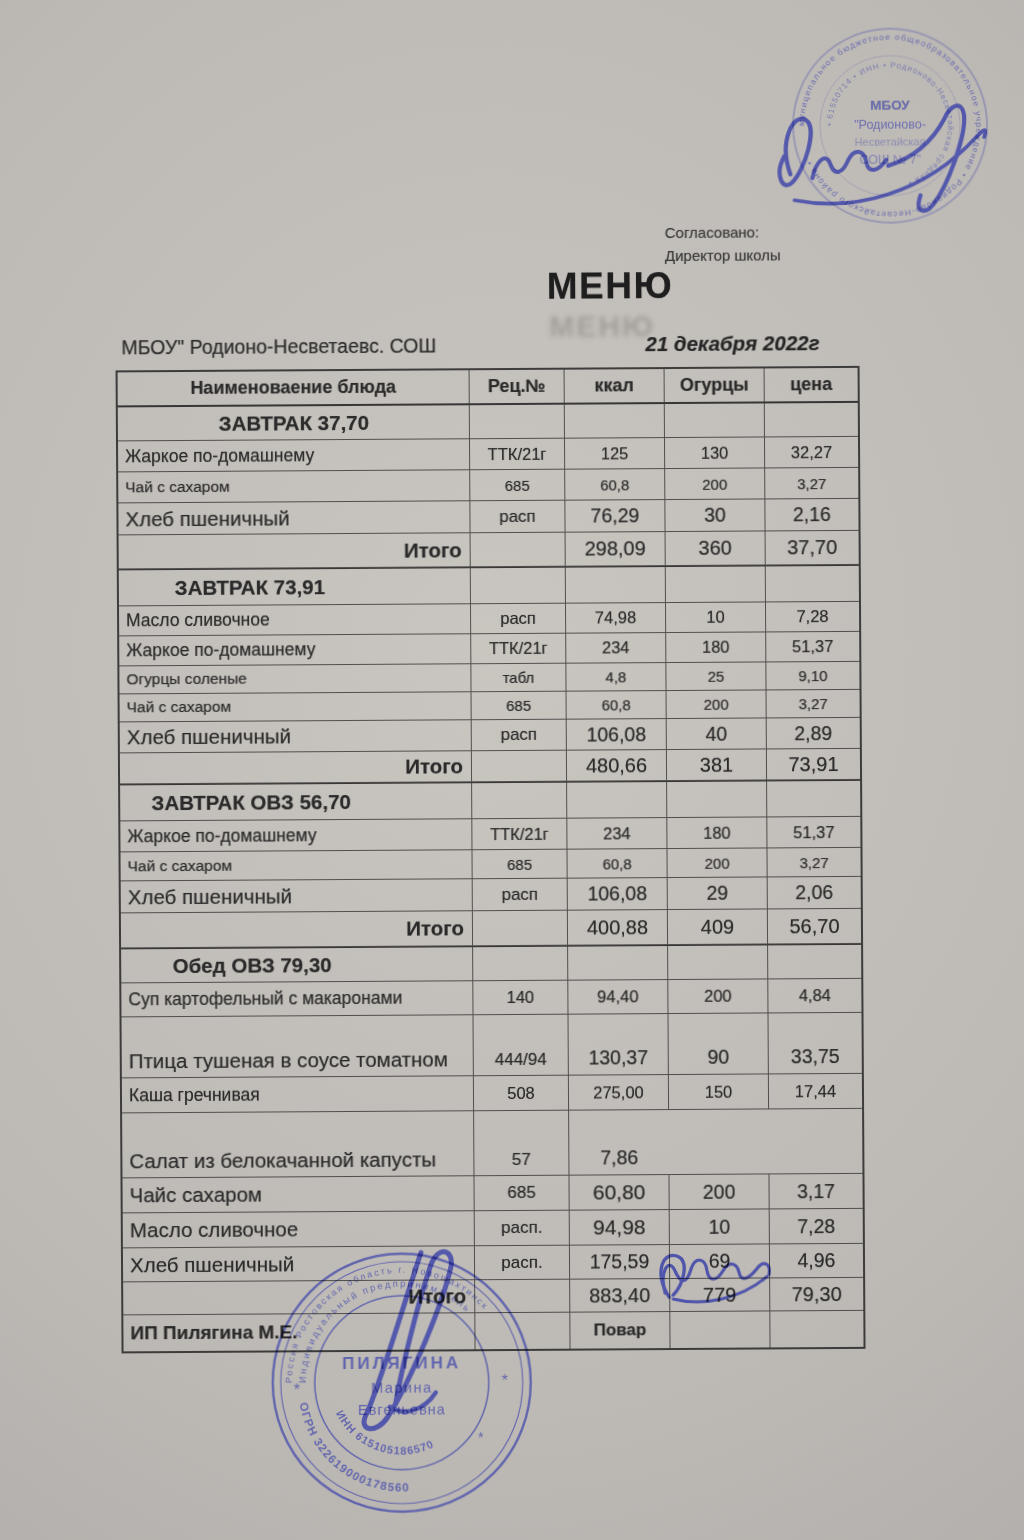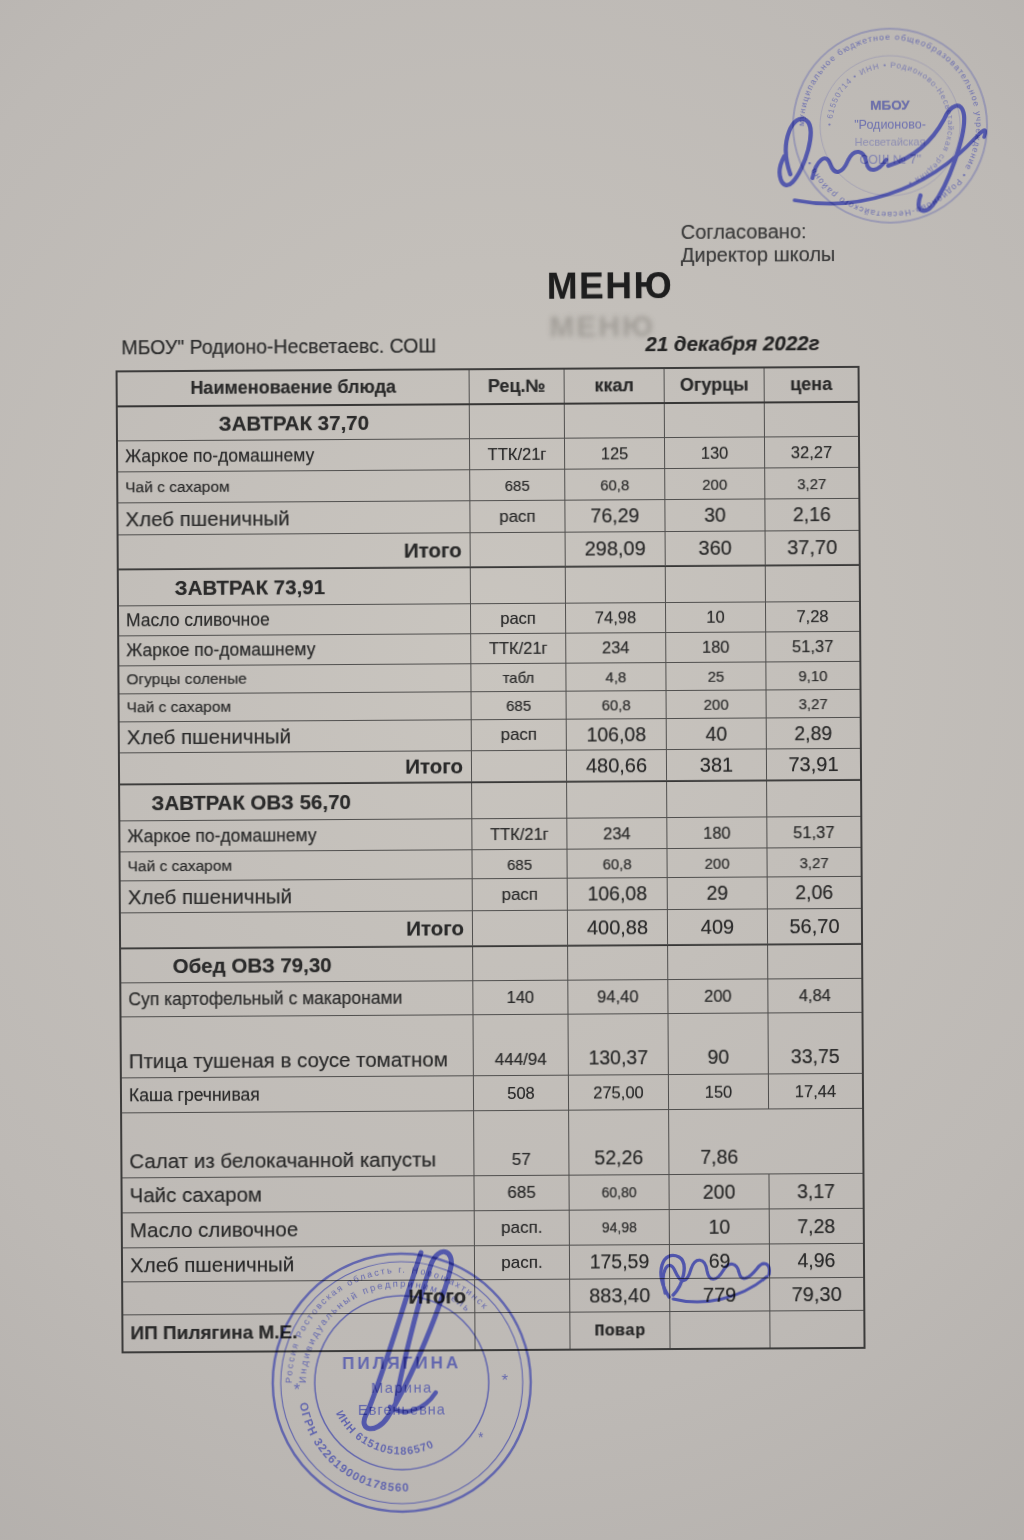--- a/index.html
+++ b/index.html
@@ -3,21 +3,21 @@
 <meta charset="utf-8">
 <style>
   html,body{margin:0;padding:0;}
   body{width:1024px;height:1540px;font-family:"Liberation Sans",sans-serif;overflow:hidden;}
   .sheet{position:absolute;left:0;top:0;width:1024px;height:1540px;
     background:radial-gradient(125% 95% at 48% 42%, #c9c5bf 0%, #bdb9b5 52%, #a9a5a2 100%);}
   .content{position:absolute;left:0;top:0;width:1024px;height:1540px;
     transform:rotate(-0.35deg);transform-origin:50% 50%;filter:blur(0.28px);color:#2a2a2a;}
   .txt{text-shadow:0 0 0.7px rgba(40,40,40,.45);}
 
-  .approval{position:absolute;left:668px;top:222px;font-size:20px;line-height:23px;color:#3c3c3c;margin-left:16px;}
+  .approval{position:absolute;left:668px;top:222px;font-size:15px;line-height:23px;color:#3c3c3c;}
   .doc-title{position:absolute;left:498px;top:266px;width:230px;text-align:center;
     font-size:37px;font-weight:700;letter-spacing:1.5px;color:#1e1e1e;}
   .ghost-title{position:absolute;left:552px;top:310px;font-size:30px;font-weight:700;letter-spacing:2px;
     color:#8f8b85;filter:blur(2.4px);opacity:.65;}
   .school-name{position:absolute;left:124px;top:334px;font-size:19.5px;color:#2d2d2d;}
   .date-line{position:absolute;left:648px;top:333px;font-size:20.5px;font-weight:700;font-style:italic;color:#262626;}
 
   .menu-table{position:absolute;left:118px;top:368px;width:740px;
     border:2.2px solid rgba(38,38,38,.85);box-sizing:content-box;}
   .trow{display:grid;grid-template-columns:352px 95px 100px 100px 93px;
@@ -33,28 +33,28 @@
   .thead .cell{font-weight:700;font-size:18px;justify-content:center;padding-left:0;}
 
   .r-section{border-top:1.7px solid rgba(30,30,30,.85);}
   .r-section .c-name{justify-content:center;font-weight:700;font-size:20.5px;padding-right:96px;}
   .ri-0 .c-name{padding-right:6px;}
 
   .s-sm .c-name{font-size:15.5px;}  .s-sm .c-rec,.s-sm .c-kcal,.s-sm .c-out,.s-sm .c-price{font-size:15px;}
   .s-md .c-name{font-size:17.5px;}  .s-md .c-rec,.s-md .c-kcal,.s-md .c-out,.s-md .c-price{font-size:16.5px;}
   .s-lg .c-name{font-size:20.5px;}  .s-lg .c-rec{font-size:17px;}
   .s-lg .c-kcal,.s-lg .c-out,.s-lg .c-price{font-size:19.5px;text-align:right;}
-  .ksm .c-kcal{font-size:14px;}
+  .ksm .c-kcal{font-size:21px;}
 
   .r-total .c-name{justify-content:flex-end;padding-right:8px;font-weight:700;font-size:20.5px;}
   .r-total .c-kcal{font-size:20px;}
   .r-total .c-out,.r-total .c-price{font-weight:400;font-size:20px;}
 
   .r-footer .c-name{font-weight:700;font-size:19px;}
-  .r-footer .c-kcal{font-weight:700;font-size:17px;font-family:Liberation Mono, monospace;}
+  .r-footer .c-kcal{font-weight:700;font-size:17px;}
 
   .vb .cell{align-items:flex-end;padding-bottom:5px;}
 
   .stamp{position:absolute;mix-blend-mode:multiply;pointer-events:none;}
   .ink{fill:#4b51ad;}
   .sig-path{stroke:#3c43aa;fill:none;stroke-linecap:round;stroke-linejoin:round;}
 </style>
 </head>
 <body>
 
@@ -245,21 +245,20 @@
         <div class="cell c-name txt">Каша гречнивая</div>
         <div class="cell c-rec txt">508</div>
         <div class="cell c-kcal txt">275,00</div>
         <div class="cell c-out txt">150</div>
         <div class="cell c-price txt">17,44</div>
       </div>
 
       <div class="trow r-item s-lg ri-21 vb" style="height: 64px;">
         <div class="cell c-name txt">Салат из белокачанной капусты</div>
         <div class="cell c-rec txt">57</div>
-        <div class="cell c-kcal txt">52,26</div>
         <div class="cell c-price txt">7,86</div>
       </div>
 
       <div class="trow r-item s-lg ri-22 ksm" style="height: 34px;">
         <div class="cell c-name txt">Чайс сахаром</div>
         <div class="cell c-rec txt">685</div>
         <div class="cell c-kcal txt">60,80</div>
         <div class="cell c-out txt">200</div>
         <div class="cell c-price txt">3,17</div>
       </div>

